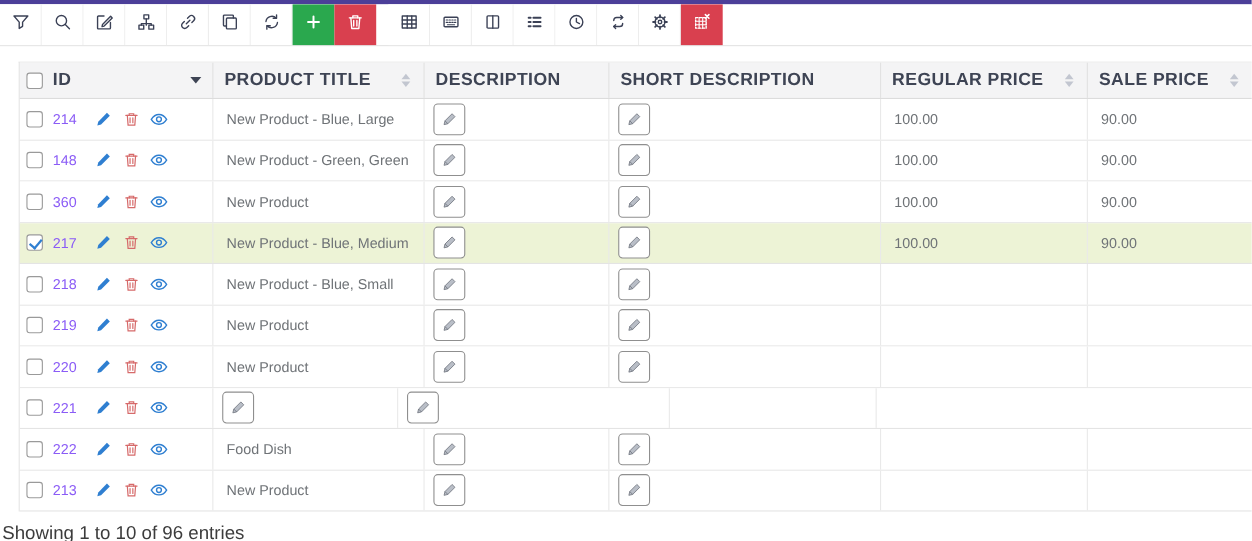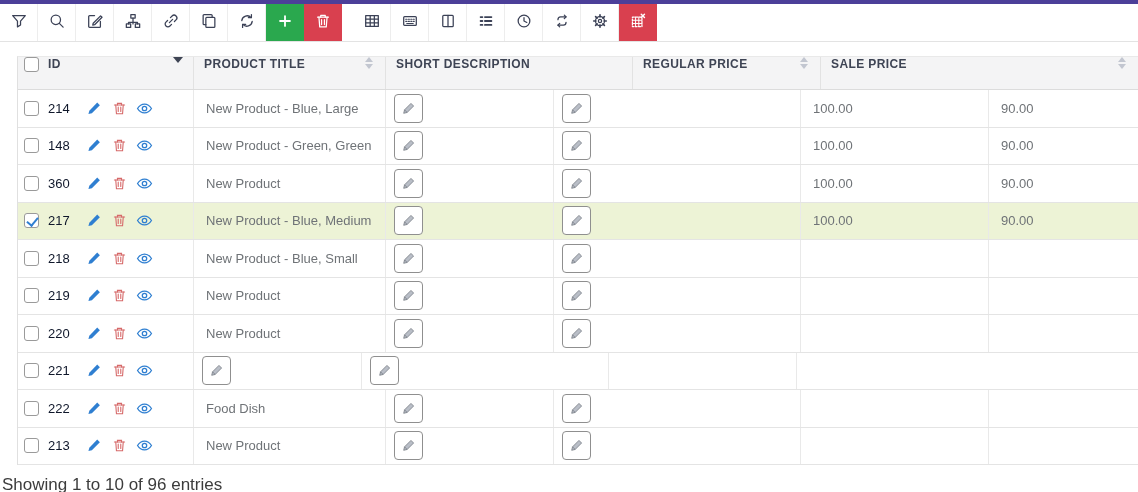--- a/index.html
+++ b/index.html
@@ -16,42 +16,42 @@
   .tbtn svg { width: 18px; height: 18px; stroke: #3b4156; fill: none;
     stroke-width: 1.4; stroke-linecap: round; stroke-linejoin: round; }
   .tbtn.green { background: #2aa84e; border-right: none; }
   .tbtn.red { background: #d9404f; border-right: none; }
   .tbtn.green svg, .tbtn.red svg { stroke: #fff; }
   .tspacer { width: 11px; }
 
   
   .grid { margin-left: 17px; margin-top: 14px; border-left: 1px solid #e0e0e0; border-top: 1px solid #e9e9e9; }
   .hrow { display: flex; height: 33px; background: #f4f4f5; border-bottom: 1px solid #dcdcdc; }
-  .hcell { display: flex; padding: 0 10px; border-right: 1px solid #e2e2e2;
-    font-size: 12px; font-weight: bold; color: #3e4454; letter-spacing: .4px; }
+  .hcell { display: flex; align-items: center; padding: 0 10px; border-right: 1px solid #e2e2e2;
+    font-size: 16px; font-weight: bold; color: #3e4454; letter-spacing: .4px; }
   .row { display: flex; height: 37.5px; background: #fff; border-bottom: 1px solid #e4e4e4; }
   .row.selected { background: #edf3d6; }
   .cell { display: flex; align-items: center; padding: 0 12px; border-right: 1px solid #e9e9e9;
     font-size: 13px; color: #6f7377; }
 
   
   .c-id    { width: 176px; padding: 0 6px; }
   .c-title { width: 192px; }
   .c-desc  { width: 168px; }
   .c-short { width: 247px; }
   .c-reg   { width: 188px; }
   .c-sale  { width: 150px; flex: 1; border-right: none; }
 
   
   .cb { width: 15px; height: 15px; border: 1px solid #9a9a9a; border-radius: 3px;
     background: #fff; margin-right: 9px; flex: 0 0 auto; position: relative; cursor: pointer; }
   .cb.checked::after { content: ""; position: absolute; left: 4px; top: 1px; width: 5px; height: 9px;
     border-right: 2px solid #2f7fd1; border-bottom: 2px solid #2f7fd1; transform: rotate(40deg); }
 
-  .idnum { font-size: 13px; color: #0f172a; text-align: right; }
+  .idnum { font-size: 13px; color: #8b5cf6; text-align: right; }
 
   
   .actions { margin-left: auto; margin-right: 34px; display: flex; align-items: center; gap: 8px; }
   .aicon { width: 17px; height: 17px; display: inline-flex; cursor: pointer; }
   .aicon svg { width: 17px; height: 17px; }
 
   
   .sort-desc { margin-left: auto; margin-right: 4px; width: 0; height: 0;
     border-left: 5px solid transparent; border-right: 5px solid transparent; border-top: 6px solid #3e4454; }
   .sort-both { margin-left: auto; margin-right: 2px; display: flex; flex-direction: column; gap: 2px; }
@@ -194,20 +194,23 @@
       <span>ID</span>
       <span class="sort-desc"></span>
     </div>
     <div class="hcell c-title">
       <span>PRODUCT TITLE</span>
       <span class="sort-both">
           <i class="up"></i>
           <i class="dn"></i>
         </span>
     </div>
+    <div class="hcell c-desc">
+      <span>DESCRIPTION</span>
+    </div>
     <div class="hcell c-short">
       <span>SHORT DESCRIPTION</span>
     </div>
     <div class="hcell c-reg">
       <span>REGULAR PRICE</span>
       <span class="sort-both">
           <i class="up"></i>
           <i class="dn"></i>
         </span>
     </div>

